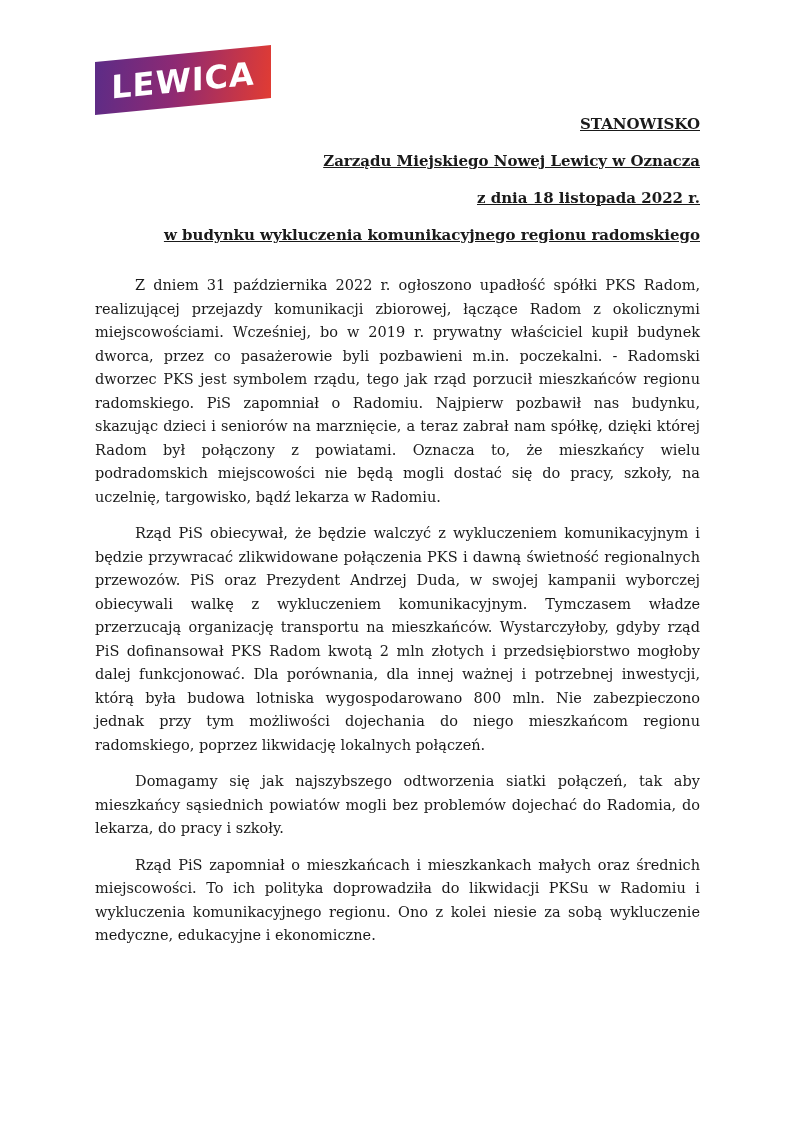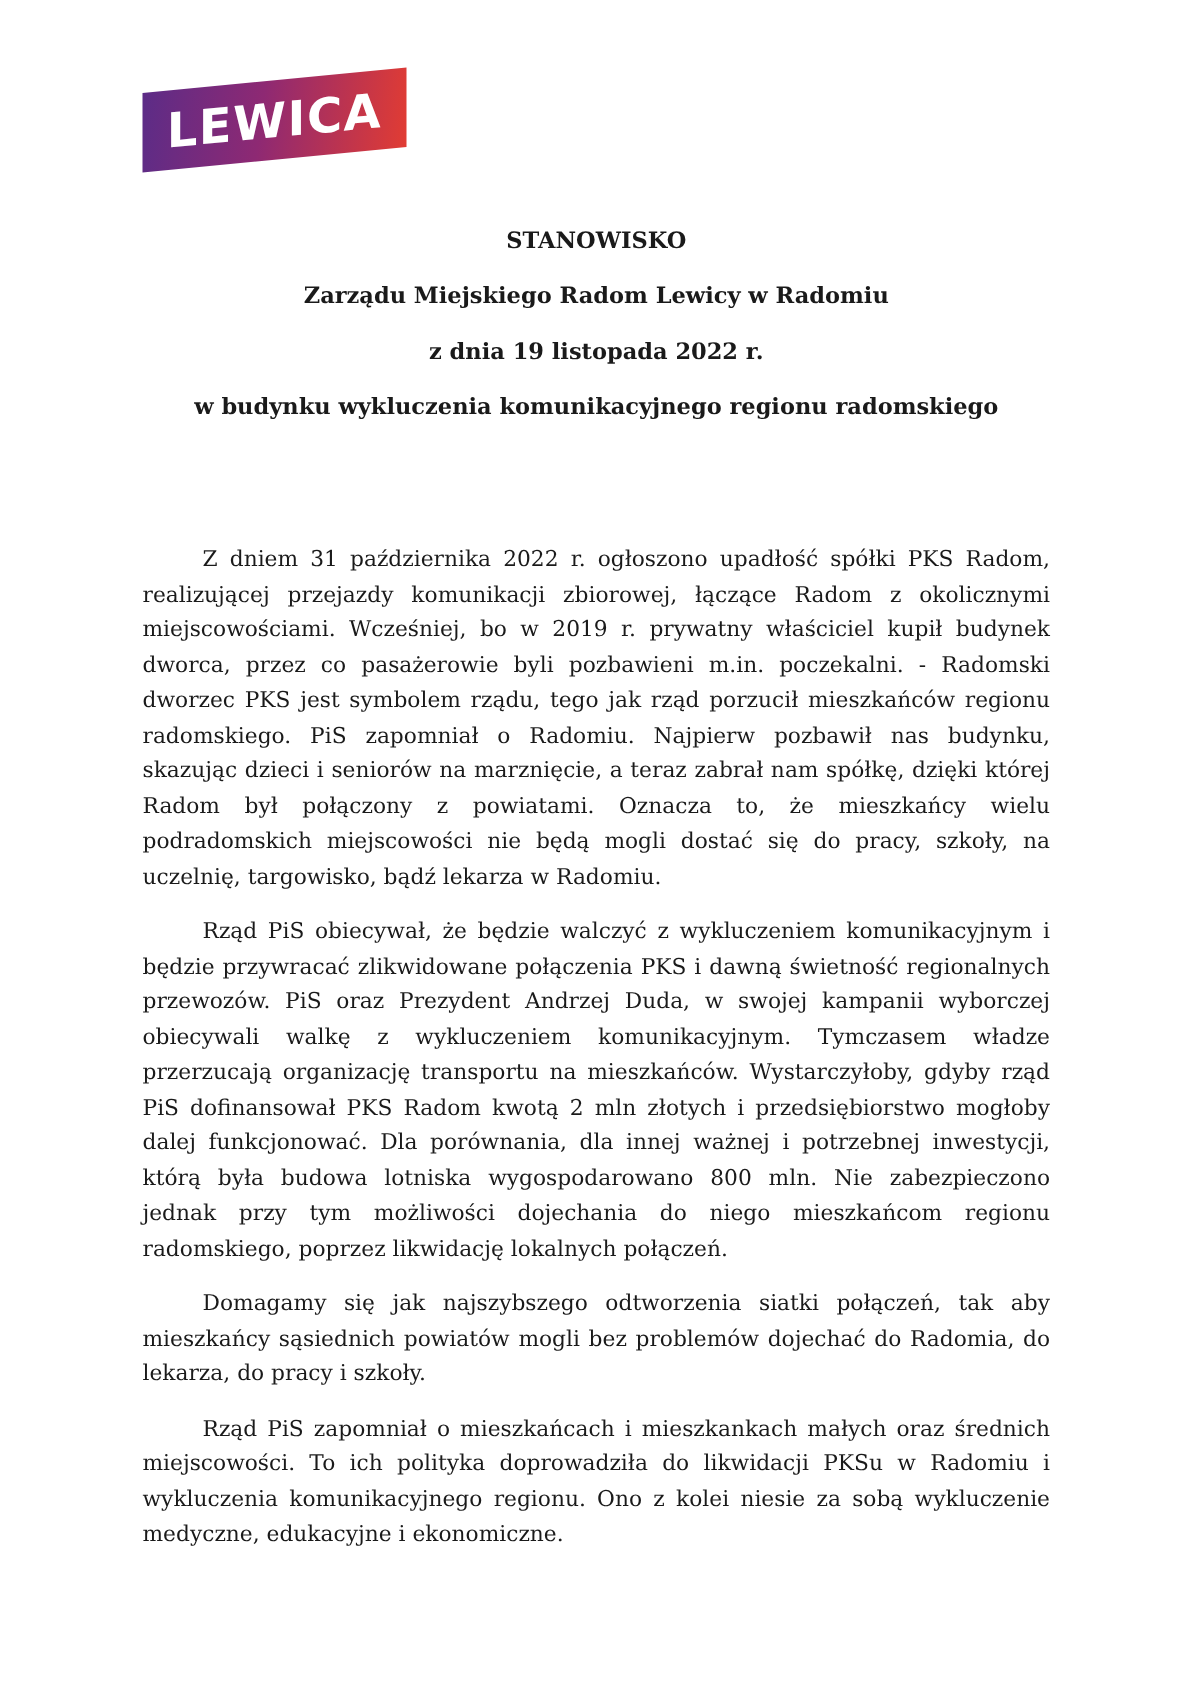--- a/index.html
+++ b/index.html
@@ -33,49 +33,49 @@
   .logo-text {
     font-family: "DejaVu Sans", sans-serif;
     font-weight: bold;
     font-size: 32px;
     line-height: 1;
     color: #ffffff;
     letter-spacing: 1px;
     user-select: none;
   }
   .title-block {
-    margin-top: 36px;
-    text-align: center;
+    text-align: right;
     font-weight: bold;
     font-size: 15px;
+    text-decoration: underline;
   }
   .title-line { line-height: 18px; margin: 0 0 19px 0; }
   .body-text {
-    margin-top: 82px;
+    margin-top: 30px;
     font-size: 14.5px;
     line-height: 23.5px;
     text-align: justify;
   }
   .body-text p { margin: 0 0 13px 0; text-indent: 40px; }
 </style>
 </head>
 <body>
 
 <div class="page" style="background: rgb(255, 255, 255); color: rgb(26, 26, 26);">
 
   <div class="logo-area">
     <div class="logo" style="background: linear-gradient(97deg, rgb(92, 44, 135) 0%, rgb(142, 41, 115) 45%, rgb(225, 60, 51) 100%);">
       <span class="logo-text" style="color: rgb(255, 255, 255);">LEWICA</span>
     </div>
   </div>
 
   <div class="title-block">
     <div class="title-line">STANOWISKO</div>
-    <div class="title-line">Zarządu Miejskiego Radom Lewicy w Radomiu</div>
-    <div class="title-line">z dnia 19 listopada 2022 r.</div>
+    <div class="title-line">Zarządu Miejskiego Nowej Lewicy w Oznacza</div>
+    <div class="title-line">z dnia 18 listopada 2022 r.</div>
     <div class="title-line">w budynku wykluczenia komunikacyjnego regionu radomskiego</div>
   </div>
 
   <div class="body-text">
     <p>Z dniem 31 października 2022 r. ogłoszono upadłość spółki PKS Radom, realizującej przejazdy komunikacji zbiorowej, łączące Radom z okolicznymi miejscowościami. Wcześniej, bo w 2019 r. prywatny właściciel kupił budynek dworca, przez co pasażerowie byli pozbawieni m.in. poczekalni. - Radomski dworzec PKS jest symbolem rządu, tego jak rząd porzucił mieszkańców regionu radomskiego. PiS zapomniał o Radomiu. Najpierw pozbawił nas budynku, skazując dzieci i seniorów na marznięcie, a teraz zabrał nam spółkę, dzięki której Radom był połączony z powiatami. Oznacza to, że mieszkańcy wielu podradomskich miejscowości nie będą mogli dostać się do pracy, szkoły, na uczelnię, targowisko, bądź lekarza w Radomiu.</p>
     <p>Rząd PiS obiecywał, że będzie walczyć z wykluczeniem komunikacyjnym i będzie przywracać zlikwidowane połączenia PKS i dawną świetność regionalnych przewozów. PiS oraz Prezydent Andrzej Duda, w swojej kampanii wyborczej obiecywali walkę z wykluczeniem komunikacyjnym. Tymczasem władze przerzucają organizację transportu na mieszkańców. Wystarczyłoby, gdyby rząd PiS dofinansował PKS Radom kwotą 2 mln złotych i przedsiębiorstwo mogłoby dalej funkcjonować. Dla porównania, dla innej ważnej i potrzebnej inwestycji, którą była budowa lotniska wygospodarowano 800 mln. Nie zabezpieczono jednak przy tym możliwości dojechania do niego mieszkańcom regionu radomskiego, poprzez likwidację lokalnych połączeń.</p>
     <p>Domagamy się jak najszybszego odtworzenia siatki połączeń, tak aby mieszkańcy sąsiednich powiatów mogli bez problemów dojechać do Radomia, do lekarza, do pracy i szkoły.</p>
     <p>Rząd PiS zapomniał o mieszkańcach i mieszkankach małych oraz średnich miejscowości. To ich polityka doprowadziła do likwidacji PKSu w Radomiu i wykluczenia komunikacyjnego regionu. Ono z kolei niesie za sobą wykluczenie medyczne, edukacyjne i ekonomiczne.</p>
   </div>
 

